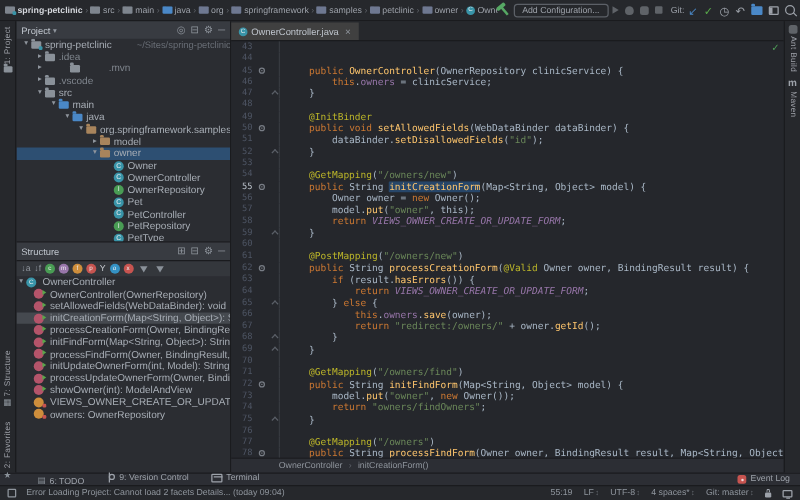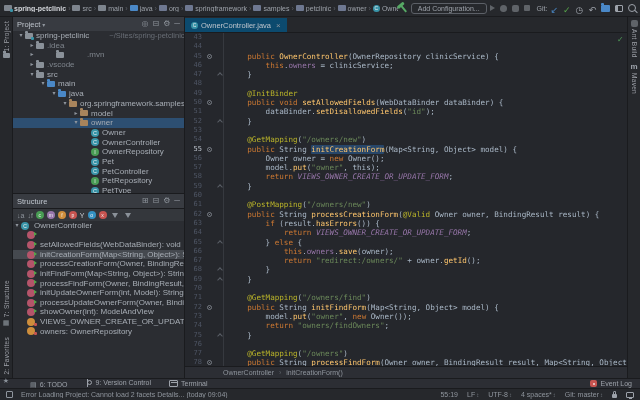--- a/index.html
+++ b/index.html
@@ -92,21 +92,21 @@
   .sicon.method::after{content:"";position:absolute;right:-2px;top:1px;width:0;height:0;border-left:3px solid #57A64A;border-top:2px solid transparent;border-bottom:2px solid transparent;}
   .sicon.field{background:#CE8E3C;}
   .sicon.field::after{content:"";position:absolute;right:-2px;bottom:0;width:3px;height:3px;background:#C75450;border-radius:1px;}
   .sicon.class{background:#3994A8;}
   .srow .arrow{width:8px;flex:none;color:#8F959D;font-size:6px;text-align:center;}
   .srow .pad{width:14px;flex:none;}
   .srow .mlabel{margin-left:3px;}
   
   .editorcol{flex:1;display:flex;flex-direction:column;min-width:0;background:#25272C;}
   .tabbar{height:15px;background:#26282C;border-bottom:1px solid #1A1B1E;display:flex;align-items:flex-end;flex:none;}
-  .tab{background:#0c4a6e;height:14px;display:flex;align-items:center;gap:3px;padding:0 6px;font-size:7.5px;color:#BFC5CD;}
+  .tab{background:#404040;height:14px;display:flex;align-items:center;gap:3px;padding:0 6px;font-size:7.5px;color:#BFC5CD;}
   .tab .tclass{width:7px;height:7px;border-radius:50%;background:#3994A8;color:#E8EAED;font-size:5px;text-align:center;line-height:7px;flex:none;}
   .tab .tclose{color:#8F959D;font-size:8px;margin-left:2px;}
   .code{flex:1;position:relative;overflow:hidden;font-family:"DejaVu Sans Mono","Liberation Mono",monospace;font-size:7.6px;}
   .inspect-ok{position:absolute;top:1px;right:4px;color:#4F9E58;font-size:9px;z-index:2;}
   .cl{height:9.31px;line-height:9.31px;display:flex;white-space:pre;}
   .lnum{width:17px;flex:none;text-align:right;color:#4E5564;padding-right:3px;font-size:7px;}
   .cl.cur .lnum{color:#BCC3CC;}
   .gic{width:11px;flex:none;position:relative;}
   .gic.has::before{content:"";position:absolute;left:2px;top:2px;width:5px;height:5px;border:1px solid #787D85;border-radius:50%;box-sizing:border-box;}
   .gic.has::after{content:"";position:absolute;left:4px;top:4px;width:1px;height:1px;background:#787D85;}
@@ -366,20 +366,21 @@
         </div>
       <div class="tree" id="stree">
           <div class="srow">
             <span class="arrow">▾</span>
             <span class="sicon class">C</span>
             <span class="mlabel">OwnerController</span>
           </div>
           <div class="srow">
             <span class="pad"></span>
             <span class="sicon method"></span>
+            <span class="mlabel">OwnerController(OwnerRepository)</span>
           </div>
           <div class="srow">
             <span class="pad"></span>
             <span class="sicon method"></span>
             <span class="mlabel">setAllowedFields(WebDataBinder): void</span>
           </div>
           <div class="srow sel">
             <span class="pad"></span>
             <span class="sicon method"></span>
             <span class="mlabel">initCreationForm(Map&lt;String, Object&gt;): String</span>

